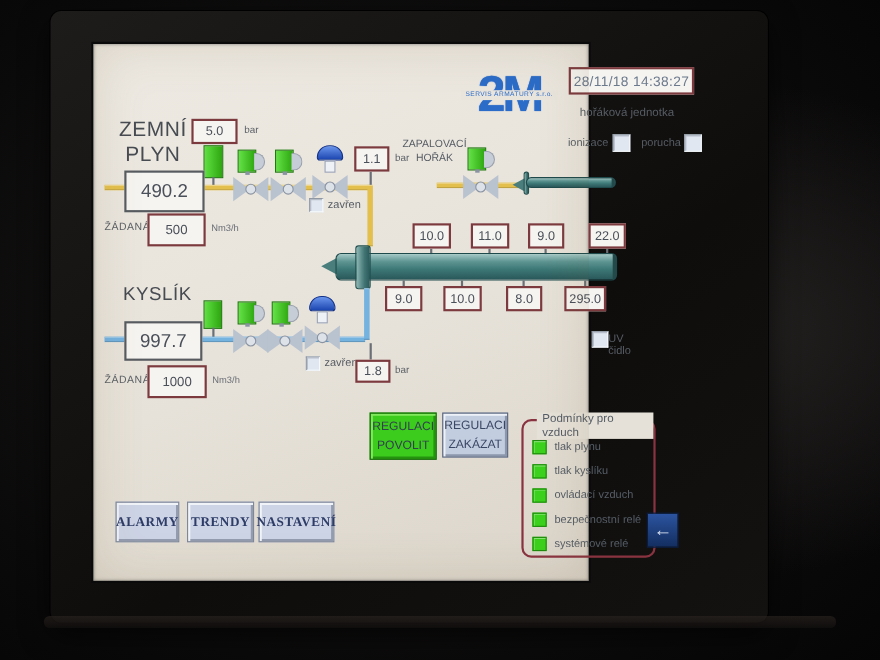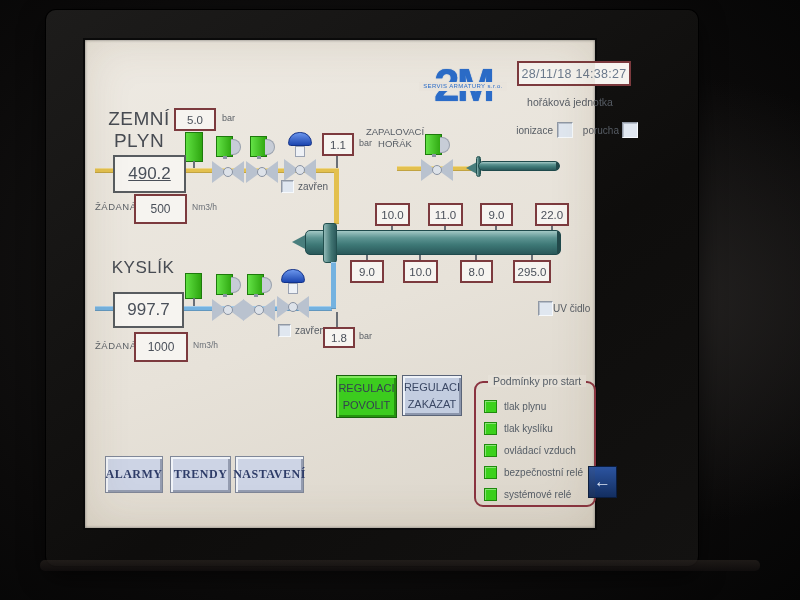--- a/index.html
+++ b/index.html
@@ -15,21 +15,21 @@
     position:absolute; left:46px; top:10px; width:652px; height:556px;
     background:linear-gradient(145deg,#1d1c1b,#0e0d0c 60%, #131211);
     border-radius:10px;
     box-shadow:0 0 0 1px #000, 0 10px 26px rgba(0,0,0,.65);
   }
   .desk-edge {
     position:absolute; left:40px; top:560px; width:720px; height:11px;
     background:linear-gradient(#2a2420,#141010); border-radius:5px; opacity:.65;
   }
   .screen {
-    position:absolute; left:85px; top:40px; width:510px; height:488px;
+    position:absolute; left:85px; top:40px; width:450px; height:488px;
     background:linear-gradient(160deg,#eeeae3 0%, #e7e2d9 55%, #dbd5ca 100%);
     box-shadow:0 0 0 2px #0a0a0a, inset 0 0 3px #777;
   }
   .screen::after {
     content:''; position:absolute; inset:0; pointer-events:none;
     box-shadow:inset 0 0 46px rgba(110,85,45,.16);
   }
   .abs { position:absolute; }
   .ml { white-space:pre-line; }
 
@@ -174,21 +174,21 @@
 
   <div class="abs mbox" style="left:89px; top:68px; width:42px; height:23px;">5.0</div>
   <div class="abs unit-lab" style="left:137px; top:73px;">bar</div>
 
   <div class="sensor" style="left:100px; top:92px; width:18px; height:30px;"></div>
   <div class="stem" style="left:108px; top:121px; height:8px;"></div>
 
   <div class="pipe" style="left:10px; top:128px; width:241px; height:5px;"></div>
   <div class="pipe" style="left:249px; top:128px; width:5px; height:56px;"></div>
 
-  <div class="abs mbox flow" style="left:28px; top:115px; width:73px; height:38px;text-decoration:underline;">490.2</div>
+  <div class="abs mbox flow" style="left:28px; top:115px; width:73px; height:38px;">490.2</div>
 
   <div class="abs unit-lab" style="left:10px; top:161px; font-size:9.5px; letter-spacing:.5px;">ŽÁDANÁ</div>
   <div class="abs mbox sp" style="left:49px; top:154px; width:53px; height:30px;">500</div>
   <div class="abs tiny-lab" style="left:107px; top:162px;">Nm3/h</div>
 
   <div class="valve" style="left:126px; top:96px;">
     <span class="act"></span>
     <span class="vbody">
         <i class="wl"></i>
         <i class="wr"></i>
@@ -306,21 +306,21 @@
   <div class="cline" style="left:251px; top:272px; height:15px;"></div>
   <div class="abs mbox" style="left:238px; top:287px; width:32px; height:21px;">1.8</div>
   <div class="abs unit-lab" style="left:274px; top:291px;">bar</div>
 
   <div class="btn-ctl btn-enable ml" style="left:251px; top:335px; width:61px; height:43px;">REGULACI
 POVOLIT</div>
   <div class="btn-ctl btn-disable ml" style="left:317px; top:335px; width:60px; height:41px;">REGULACI
 ZAKÁZAT</div>
 
   <div class="cond-box" style="left:389px; top:341px; width:122px; height:126px;">
-    <div class="cond-title">Podmínky pro start</div>
+    <div class="cond-title">Podmínky pro vzduch</div>
     <div class="cond-row" style="top:17px;">
       <span class="led"></span>
       <span class="lab">tlak plynu</span>
     </div>
     <div class="cond-row" style="top:39px;">
       <span class="led"></span>
       <span class="lab">tlak kyslíku</span>
     </div>
     <div class="cond-row" style="top:61px;">
       <span class="led"></span>

